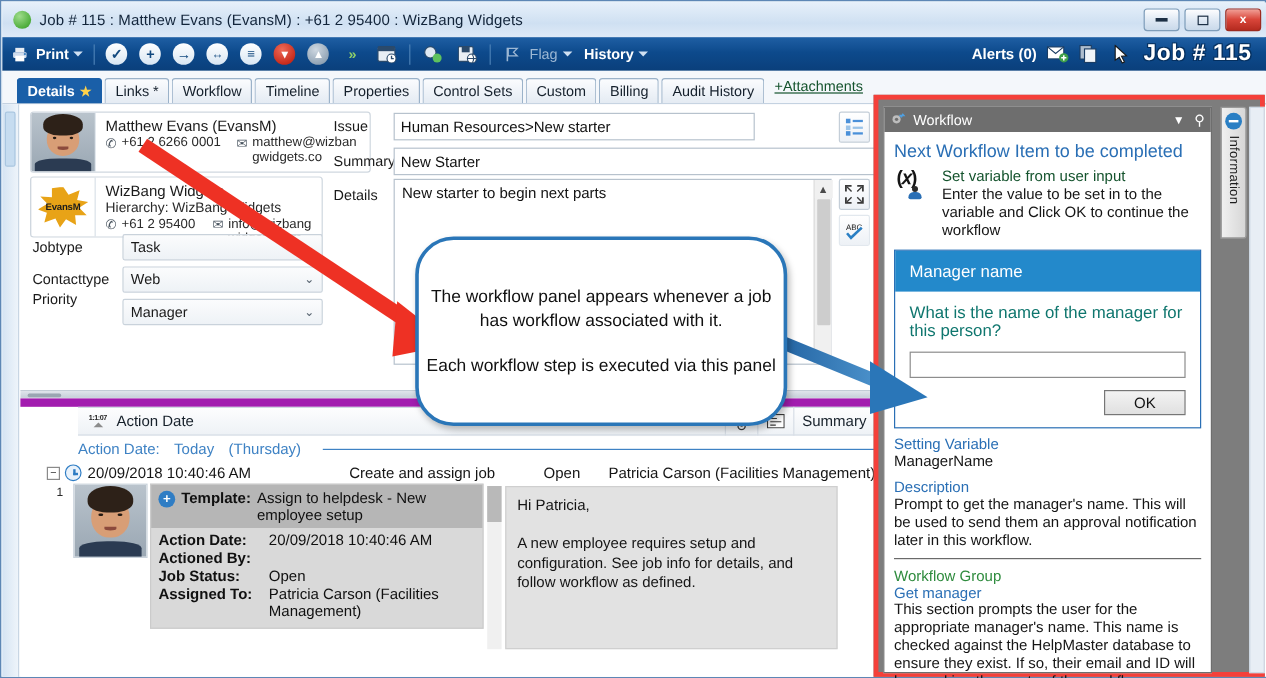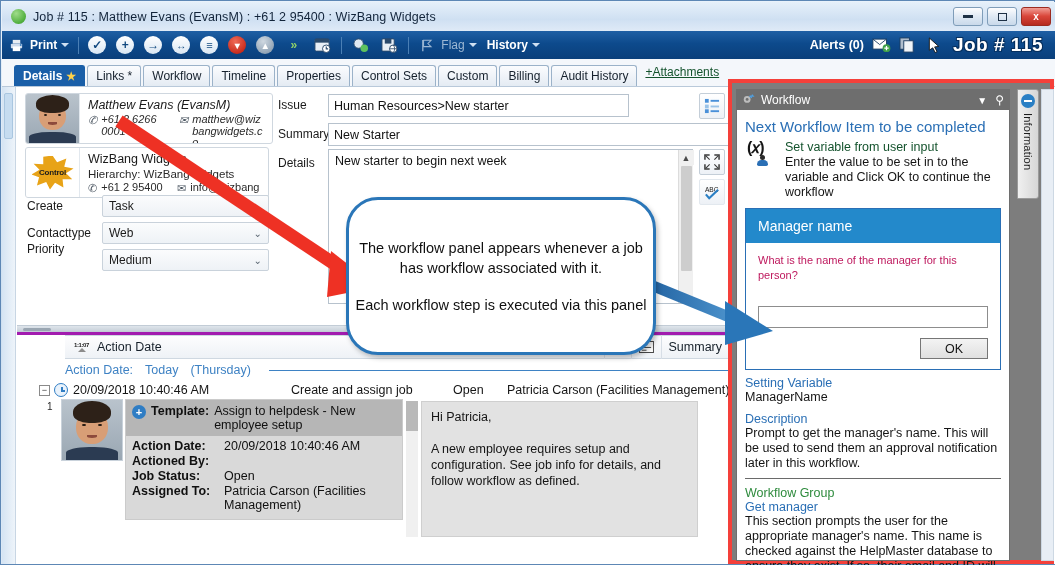--- a/index.html
+++ b/index.html
@@ -165,21 +165,21 @@
 
   
   .splitter {
     position:absolute; left:15px; top:238px; width:713px; height:7px;
     background:linear-gradient(#dfe5eb,#c8d1da);
     border-top:1px solid #c2ccd6; border-bottom:1px solid #c2ccd6;
   }
   .splitter .grip { position:absolute; left:6px; top:2px; width:28px; height:3px; background:#9aa6b2; border-radius:2px; }
 
   
-  .lower { position:absolute; left:15px; top:245px; width:713px; height:232px; background:#fff; border-top:3px solid #a21caf; }
+  .lower { position:absolute; left:15px; top:245px; width:713px; height:232px; background:#fff; border-top:7px solid #a21caf; }
   .grid-header {
     position:absolute; left:48px; top:0; width:665px; height:24px;
     background:linear-gradient(#fdfdfe,#eef2f6); border:1px solid #cfd8e1; border-left:none;
     display:flex; align-items:center; font-size:12.5px; color:#16202a;
   }
   .gh-cell { display:flex; align-items:center; height:24px; padding:0 7px; }
   .gh-div { width:1px; height:24px; background:#d7dee6; }
   .clock-ic { width:17px; height:17px; display:flex; flex-direction:column; align-items:center; justify-content:center; }
   .clock-ic .t { font-size:6px; font-weight:bold; color:#222; letter-spacing:-0.4px; line-height:6px;}
   .clock-ic .tri { width:0;height:0;border-left:4px solid transparent;border-right:4px solid transparent;border-bottom:4px solid #8c8c8c; }
@@ -234,21 +234,21 @@
   .wf-step .xtxt { font-size:16px; font-weight:bold; color:#151515; position:absolute; left:2px; top:-1px; letter-spacing:-1px;}
   .wf-step .person { position:absolute; left:11px; top:15px; width:13px; height:13px; }
   .wf-step .person .h { position:absolute; left:4px; top:0; width:5px; height:5px; border-radius:50%; background:#2a2a2a; }
   .wf-step .person .b { position:absolute; left:1px; top:5px; width:11px; height:6px; border-radius:5px 5px 2px 2px; background:#2a6fb5; }
   .wf-green { color:#14532d; font-size:12.5px; line-height:15px; }
   .wf-desc { font-size:12.5px; color:#151515; line-height:15px; }
 
   .dlg { margin:8px 0 0 0; border:1px solid #2a6fb5; background:#fff; }
   .dlg-head { background:#2389cb; color:#fff; padding:9px 12px; font-size:14px; }
   .dlg-body { padding:10px 12px 10px 12px; }
-  .dlg-q { font-size:11px; color:#be185d; line-height:15px; margin-bottom:23px; }
+  .dlg-q { font-size:14px; color:#0f766e; line-height:15px; margin-bottom:10px; }
   .dlg-input { width:100%; height:22px; border:1px solid #8d8d8d; background:#fff; }
   .dlg-actions { display:flex; justify-content:flex-end; margin-top:10px; }
   .dlg-ok {
     width:68px; height:21px; border:1px solid #767676;
     background:linear-gradient(#f3f3f3,#e0e0e0);
     font-size:12.5px; color:#121212; display:flex; align-items:center; justify-content:center;
   }
 
   .meta { padding:6px 8px 0 8px; }
   .meta h4 { margin:0; font-size:12.5px; font-weight:normal; color:#2a6fb5; }
@@ -441,21 +441,21 @@
       <a class="attach-link">+Attachments</a>
     </div>
 
     <div class="content">
       <div class="left-gutter">
         <div class="left-gutter-tab"></div>
       </div>
 
       <div class="upper">
 
-        <div class="card" style="left:8px; top:6px; width:248px; height:51px;font-style:italic;">
+        <div class="card" style="left:8px; top:6px; width:284px; height:51px;">
           <div class="card-photo">
             <div class="face">
               <div class="shirt"></div>
                 <div class="skin"></div>
                 <div class="hair"></div>
               <div class="eyeL"></div>
                 <div class="eyeR"></div>
                 <div class="mouth"></div>
             </div>
           </div>
@@ -471,54 +471,54 @@
                 <span style="word-break:break-all;">matthew@wizbangwidgets.co</span>
               </div>
             </div>
           </div>
         </div>
 
         <div class="card" style="left:8px; top:60px; width:244px; height:51px;">
           <div class="card-photo">
             <div class="burst">
               <span class="star"></span>
-              <span class="txt">Control</span>
+              <span class="txt">EvansM</span>
             </div>
           </div>
           <div class="card-body">
             <div class="card-name">WizBang Widgets</div>
             <div class="card-sub">Hierarchy: WizBang Widgets</div>
             <div class="card-row">
               <div class="card-col">
                 <span class="glyph">✆</span>
                 <span>+61 2 95400</span>
               </div>
               <div class="card-col">
                 <span class="glyph">✉</span>
                 <span style="word-break:break-all;">info@wizbangwidgets.com</span>
               </div>
             </div>
           </div>
         </div>
 
-        <div class="field-label" style="left:10px; top:112px;">Create</div>
+        <div class="field-label" style="left:10px; top:112px;">Jobtype</div>
         <div class="combo" style="left:85px; top:108px; width:167px;">
           <span>Task</span>
           <span class="chev">⌄</span>
         </div>
 
         <div class="field-label" style="left:10px; top:139px;">Contacttype</div>
         <div class="combo" style="left:85px; top:135px; width:167px;">
           <span>Web</span>
           <span class="chev">⌄</span>
         </div>
 
         <div class="field-label" style="left:10px; top:155px;text-align:center;">Priority</div>
         <div class="combo" style="left:85px; top:162px; width:167px;">
-          <span>Medium</span>
+          <span>Manager</span>
           <span class="chev">⌄</span>
         </div>
 
         <div class="field-label" style="left:261px; top:11px;">Issue</div>
         <div class="tinput" style="left:311px; top:7px; width:301px;">
           <span>Human Resources&gt;New starter</span>
         </div>
         <div class="sidebtn" style="left:682px; top:6px;">
           <svg width="16" height="16" viewBox="0 0 17 17">
               <rect x="1" y="1" width="4" height="4" fill="#4a90d9"></rect>
@@ -530,21 +530,21 @@
             </svg>
         </div>
 
         <div class="field-label" style="left:261px; top:40px;">Summary</div>
         <div class="tinput" style="left:311px; top:36px; width:432px;">
           <span>New Starter</span>
         </div>
 
         <div class="field-label" style="left:261px; top:69px;">Details</div>
         <div class="tarea" style="left:311px; top:62px; width:365px; height:155px;">
-          <span>New starter to begin next week</span>
+          <span>New starter to begin next parts</span>
         </div>
         <div class="vscroll" style="left:661px; top:63px; height:153px;">
           <div class="arrow">▲</div>
           <div class="thumb" style="height:105px;"></div>
         </div>
         <div class="sidebtn" style="left:682px; top:62px;">
           <svg width="16" height="16" viewBox="0 0 17 17">
               <path d="M1 6V1h5M16 6V1h-5M1 11v5h5M16 11v5h-5" fill="none" stroke="#3b3b3b" stroke-width="1.6"></path>
               <path d="M2 2l4 4M15 2l-4 4M2 15l4-4M15 15l-4-4" stroke="#3b3b3b" stroke-width="1.2"></path>
             </svg>

